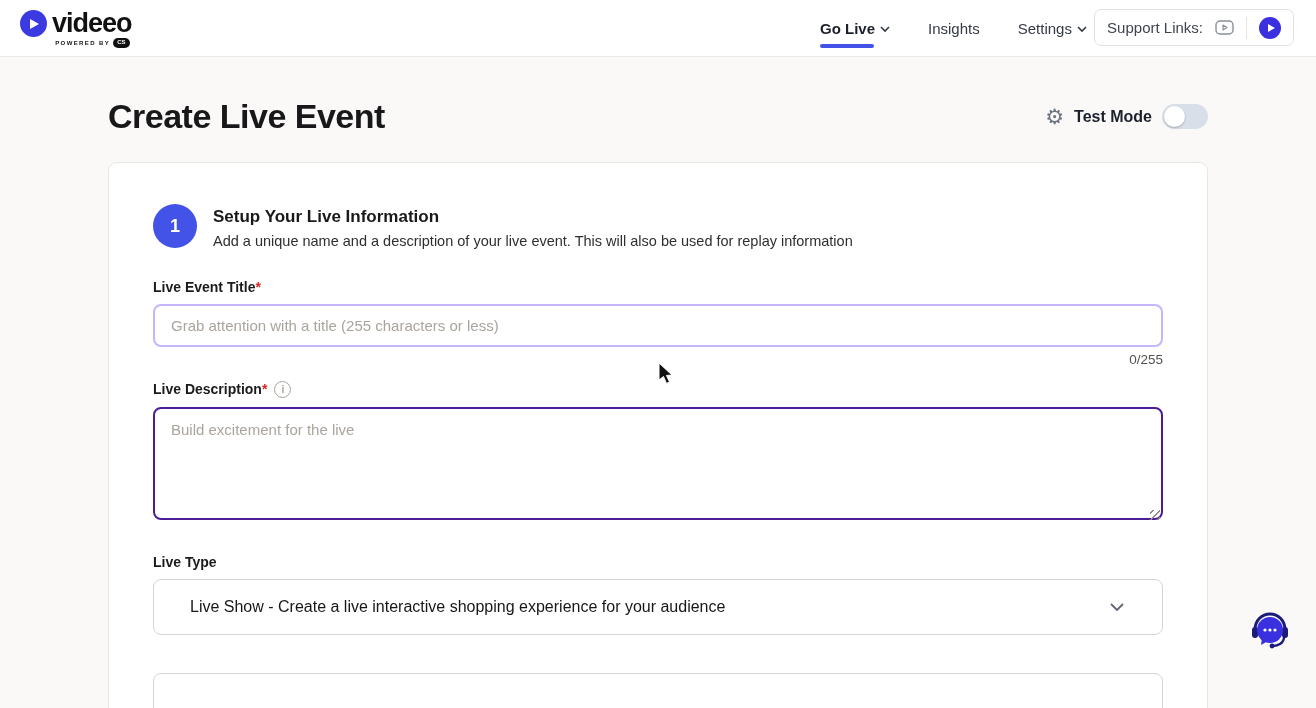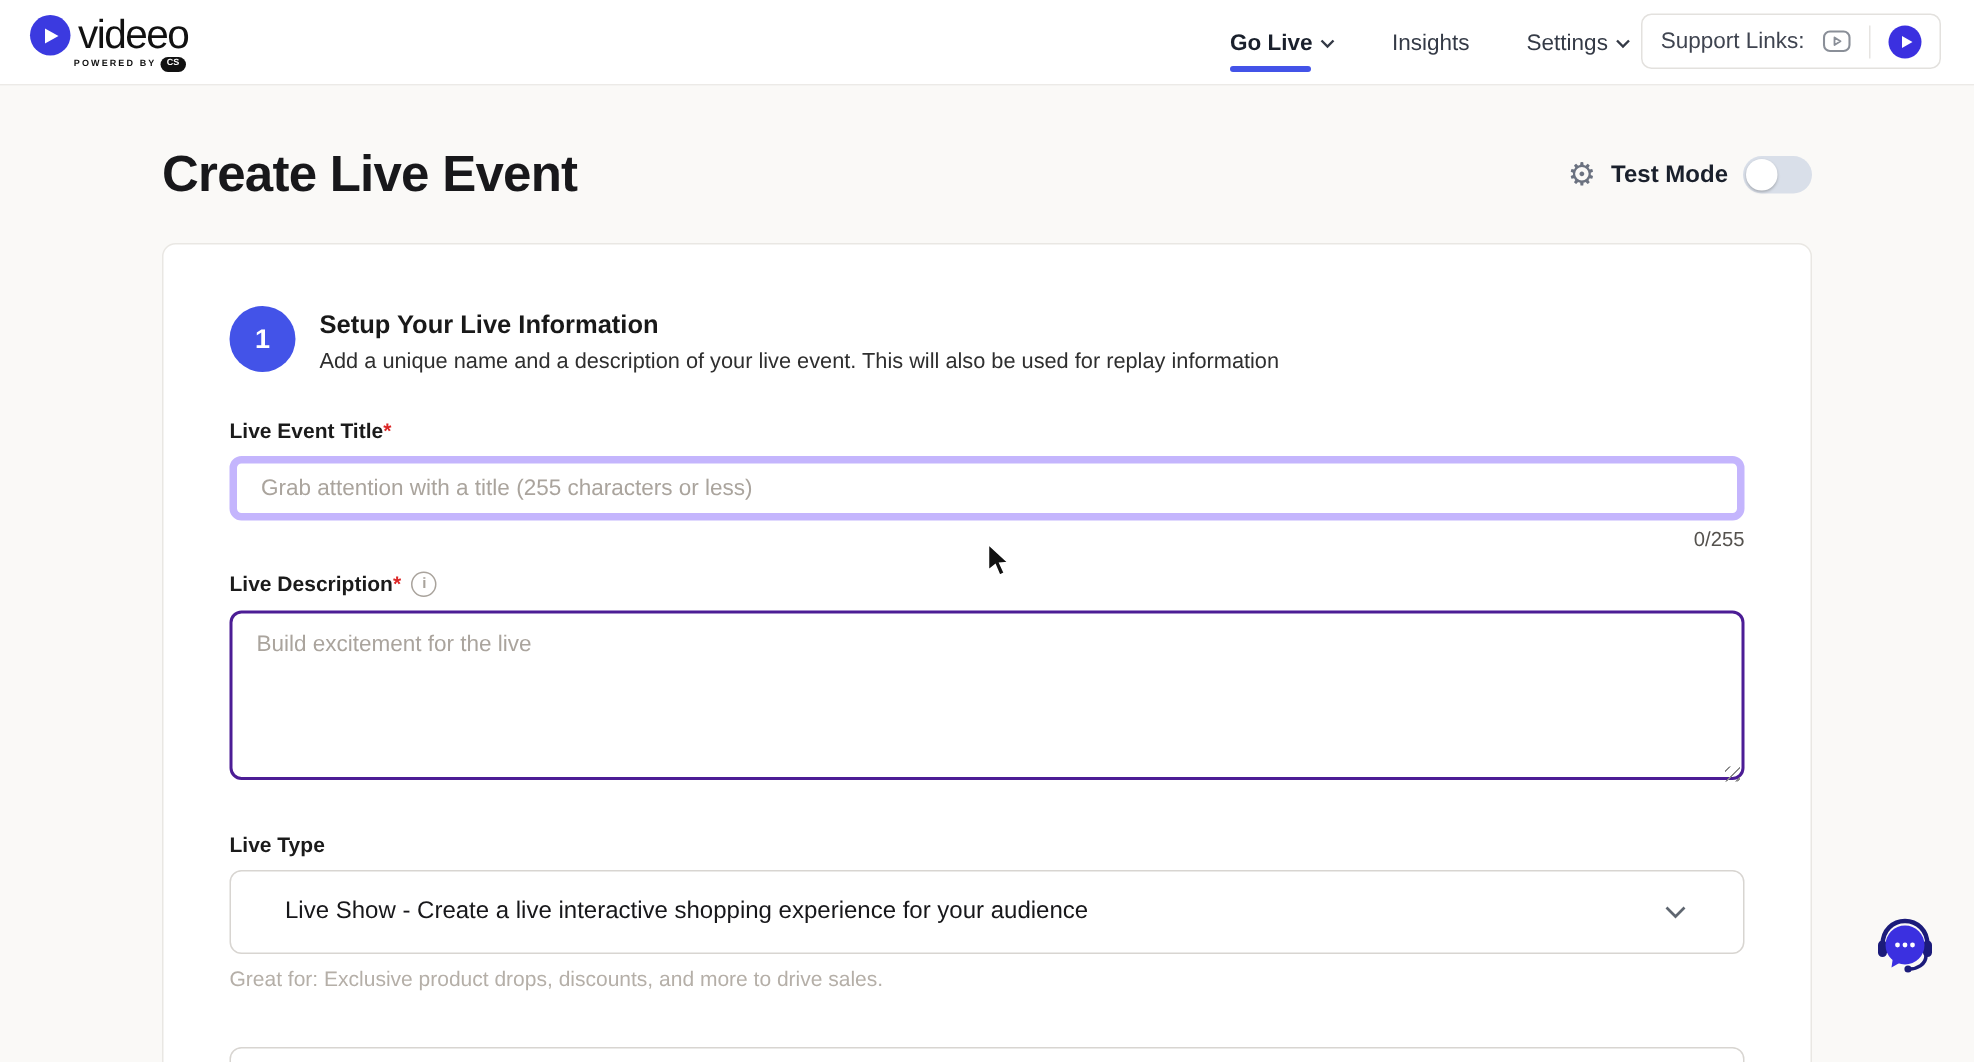--- a/index.html
+++ b/index.html
@@ -9,21 +9,21 @@
   
   .topbar { position:relative; height:57px; background:#ffffff;
     border-bottom:1px solid #eceae7; display:flex; align-items:center;
     padding:0 20px; }
   .logo { display:flex; flex-direction:column; cursor:pointer; }
   .logo-row { display:flex; align-items:center; gap:5px; }
   .logo-circle { width:27px; height:27px; border-radius:50%; background:#3b3ae0;
     display:flex; align-items:center; justify-content:center; }
   .logo-circle .tri { width:0; height:0; border-left:9px solid #fff;
     border-top:5.5px solid transparent; border-bottom:5.5px solid transparent; margin-left:2px; }
-  .logo-word { font-size:27px; font-weight:400; letter-spacing:-1px; color:#111; }
+  .logo-word { font-size:27px; font-weight:700; letter-spacing:-1px; color:#111; }
   .powered { display:flex; justify-content:flex-end; align-items:center; gap:3px;
     margin-top:-1px; padding-right:2px; }
   .powered-text { font-size:6px; font-weight:700; letter-spacing:1.4px; color:#111; }
   .powered-badge { background:#111; color:#fff; font-size:6px; font-weight:700;
     border-radius:5px; padding:1px 4px; line-height:1.2; }
 
   .nav { position:absolute; left:820px; top:0; height:100%;
     display:flex; align-items:center; gap:38px; }
   .nav-item { position:relative; height:100%; display:flex; align-items:center;
     gap:5px; font-size:15px; color:#343a46; cursor:pointer; }
@@ -66,21 +66,21 @@
   .step-title { font-size:17px; font-weight:700; color:#191919; margin-top:3px; }
   .step-sub { font-size:14.5px; color:#2f2f2f; margin-top:6px; }
 
   .field { margin-top:30px; }
   .field-label { font-size:14px; font-weight:700; color:#1b1b1b; display:flex;
     gap:7px; }
   .req { color:#dc2626; }
   .info-icon { width:17px; height:17px; border-radius:50%; border:1px solid #a9a39c;
     color:#a9a39c; font-size:10px; font-weight:700; display:inline-flex;
     align-items:center; justify-content:center; font-style:normal; cursor:pointer; }
-  .text-input { width:100%; height:43px; margin-top:9px; border:5px solid #c4b5fd;
+  .text-input { width:100%; height:43px; margin-top:9px; border:2px solid #c4b5fd;
     border-radius:8px; padding:0 16px; font-size:15px; color:#1c1917;
     font-family:"Liberation Sans", sans-serif; background:#fff; outline:none; }
   .text-input::placeholder, .textarea::placeholder { color:#aaa49d; }
   .counter { text-align:right; font-size:13.5px; color:#55524e; margin-top:5px; }
   .textarea { width:100%; height:113px; margin-top:9px; border:2px solid #4c1d95;
     border-radius:8px; padding:12px 16px; font-size:15px; color:#1c1917;
     font-family:"Liberation Sans", sans-serif; resize:none; outline:none; background:#fff; }
   .textarea-wrap { position:relative; }
   .resize-grip { position:absolute; right:3px; bottom:4px; width:10px; height:10px;
     background:repeating-linear-gradient(135deg, transparent 0 2px, #8a8a8a 2px 3px, transparent 3px 5px);
@@ -194,21 +194,20 @@
     <div class="field">
       <div class="field-label">
         <span>Live Type</span>
       </div>
       <div class="select-box">
         <span class="select-value">Live Show - Create a live interactive shopping experience for your audience</span>
         <svg class="select-chev" viewBox="0 0 18 18">
             <path d="M3 6 L9 12 L15 6"></path>
           </svg>
       </div>
-      <div class="helper">Great for: Exclusive product drops, discounts, and more to drive sales.</div>
     </div>
 
     <div class="next-stub"></div>
   </section>
 </main>
 
 <div class="chat-widget">
   <svg width="44" height="44" viewBox="0 0 44 44">
     <path d="M7 22 C7 12 14 6 22 6 C30 6 37 12 37 22" fill="none" stroke="#1b1b7a" stroke-width="3" stroke-linecap="round"></path>
     <rect x="4" y="19" width="6" height="11" rx="3" fill="#1b1b7a"></rect>

